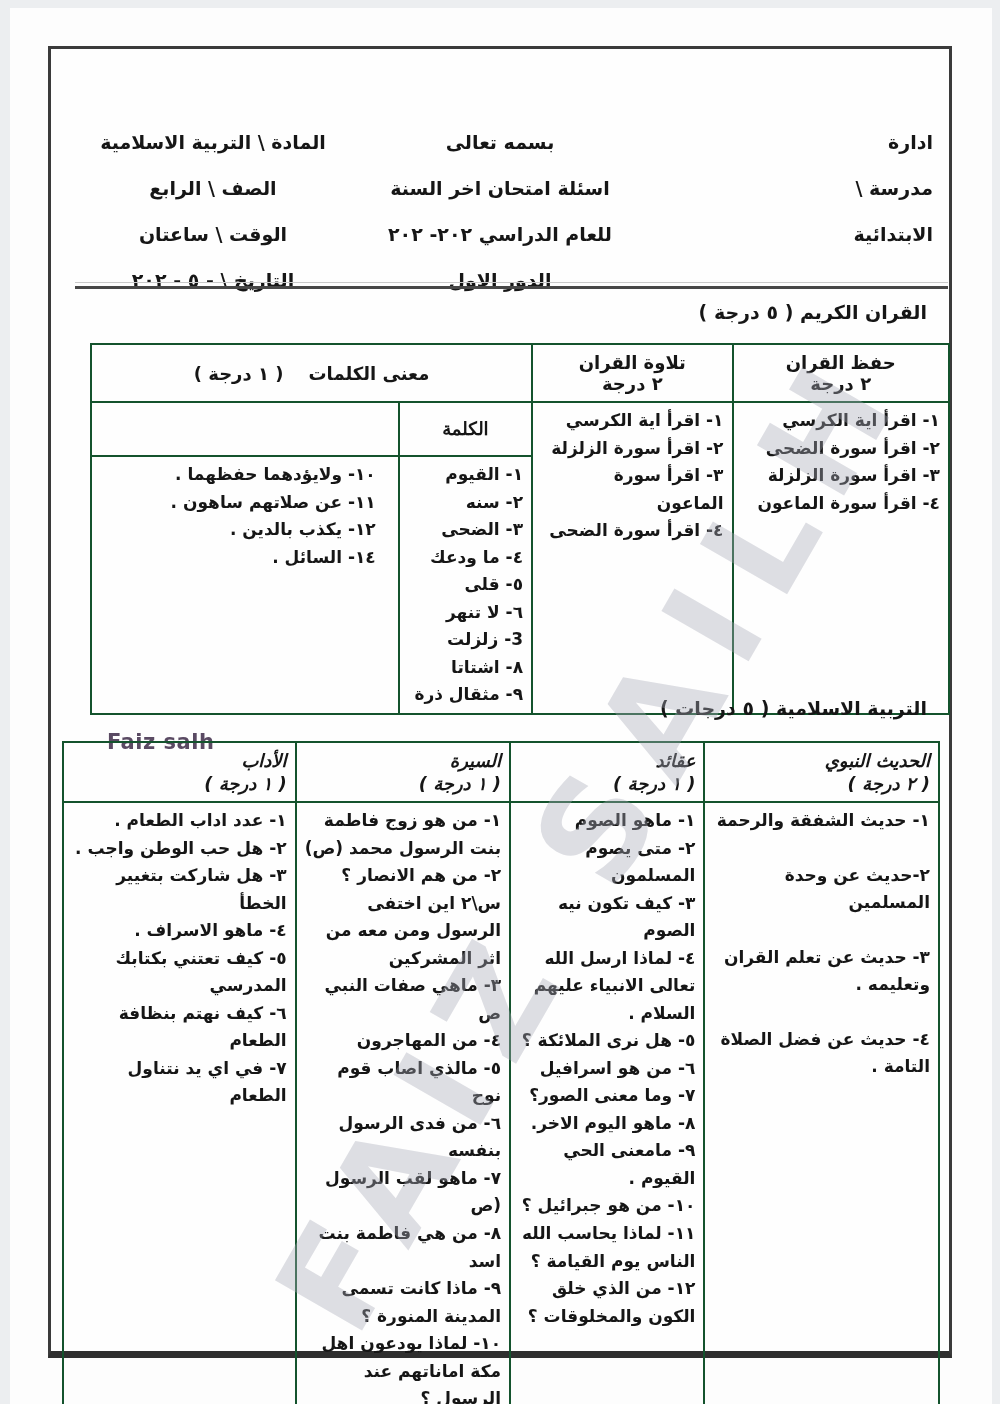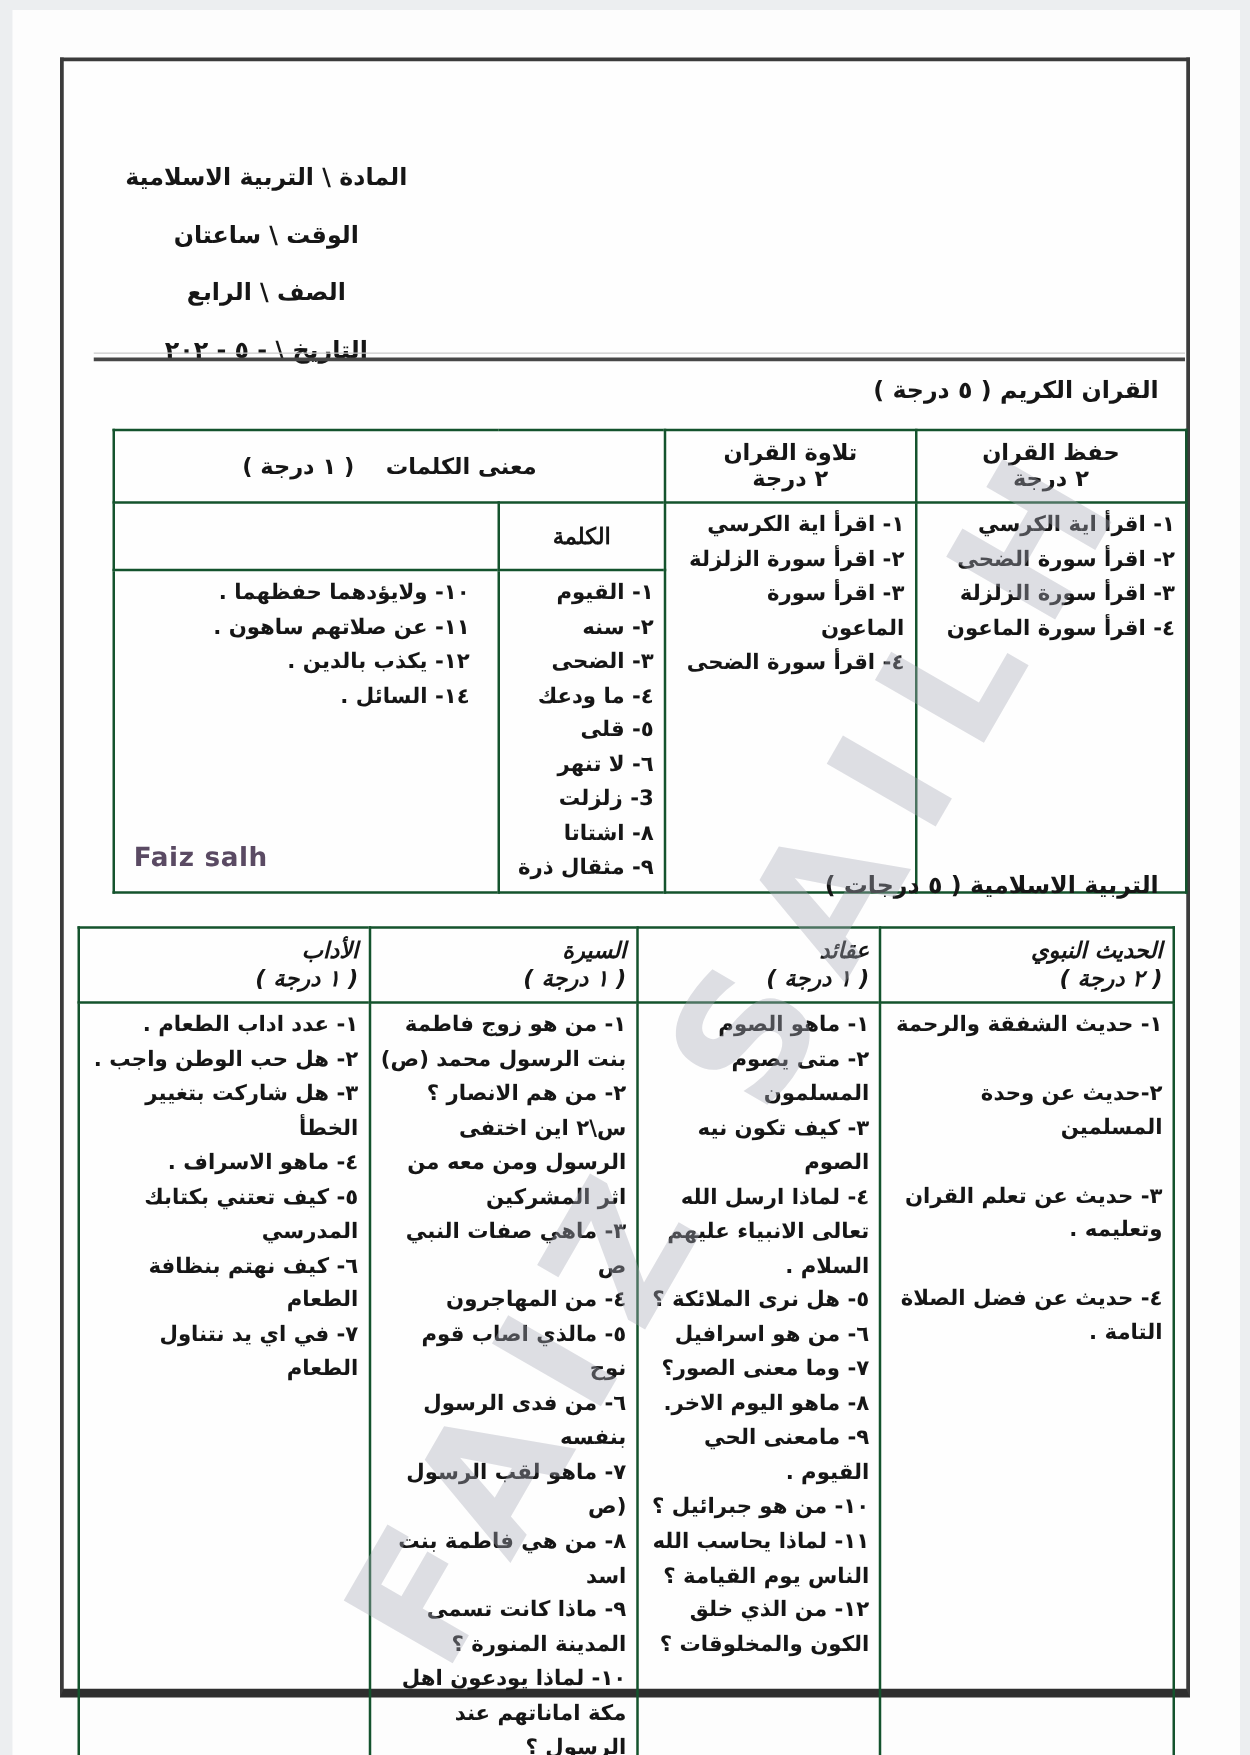--- a/index.html
+++ b/index.html
@@ -19,21 +19,21 @@
   .hdr-col{position:absolute;top:70px;line-height:46px;font-size:19px;white-space:nowrap;}
   .hdr-right{right:16px;text-align:right;}
   .hdr-center{left:50%;transform:translateX(-50%);text-align:center;}
   .hdr-left{left:42px;width:240px;text-align:center;}
   .hdr-rule{position:absolute;top:233px;left:24px;right:1px;height:3px;
     border-top:1px solid #c9c9c9;border-bottom:3px solid #474747;}
   
   .sec-title{position:absolute;font-size:19px;white-space:nowrap;}
   .sec1-title{top:252px;right:22px;}
   .sec2-title{top:648px;right:22px;}
-  .signature{position:absolute;top:625px;left:56px;direction:ltr;
+  .signature{position:absolute;top:681px;left:56px;direction:ltr;
     font-size:21px;color:#5a4a63;letter-spacing:.5px;}
   
   table{border-collapse:collapse;table-layout:fixed;position:absolute;background:transparent;}
   th,td{border:2px solid #14532d;vertical-align:top;padding:4px 8px;}
   th{font-weight:700;}
   .t1{top:294px;left:39px;width:860px;}
   .t1 .c1{width:216px;} .t1 .c2{width:200px;} .t1 .c3{width:133px;} .t1 .c4{width:307px;}
   .t1 th{height:48px;text-align:center;font-size:18px;vertical-align:middle;}
   .t1 .word-hdr{height:44px;vertical-align:middle;font-family:Liberation Serif, serif;}
   .t1 .meanings-hdr{white-space:pre-wrap;}
@@ -54,24 +54,35 @@
     color:rgba(168,170,184,0.38);direction:ltr;
   }
 </style>
 </head>
 <body>
 
 <div class="photo">
   <div class="paper">
     <div class="page-frame">
 
+      <div class="hdr-col hdr-right">
+          <div class="line-item">ادارة</div>
+          <div class="line-item">مدرسة \</div>
+          <div class="line-item">الابتدائية</div>
+        </div>
+      <div class="hdr-col hdr-center">
+          <div class="line-item">بسمه تعالى</div>
+          <div class="line-item">اسئلة امتحان اخر السنة</div>
+          <div class="line-item">للعام الدراسي ٢٠٢- ٢٠٢</div>
+          <div class="line-item">الدور الاول</div>
+        </div>
       <div class="hdr-col hdr-left">
           <div class="line-item">المادة \ التربية الاسلامية</div>
+          <div class="line-item">الصف \ الرابع</div>
           <div class="line-item">الوقت \ ساعتان</div>
-          <div class="line-item">الصف \ الرابع</div>
           <div class="line-item">التاريخ \ - ٥ - ٢٠٢</div>
         </div>
       <div class="hdr-rule"></div>
 
       <div class="sec-title sec1-title">القران الكريم ( ٥ درجة )</div>
 
       <table class="t1">
         <colgroup>
             <col class="c1">
             <col class="c2">

